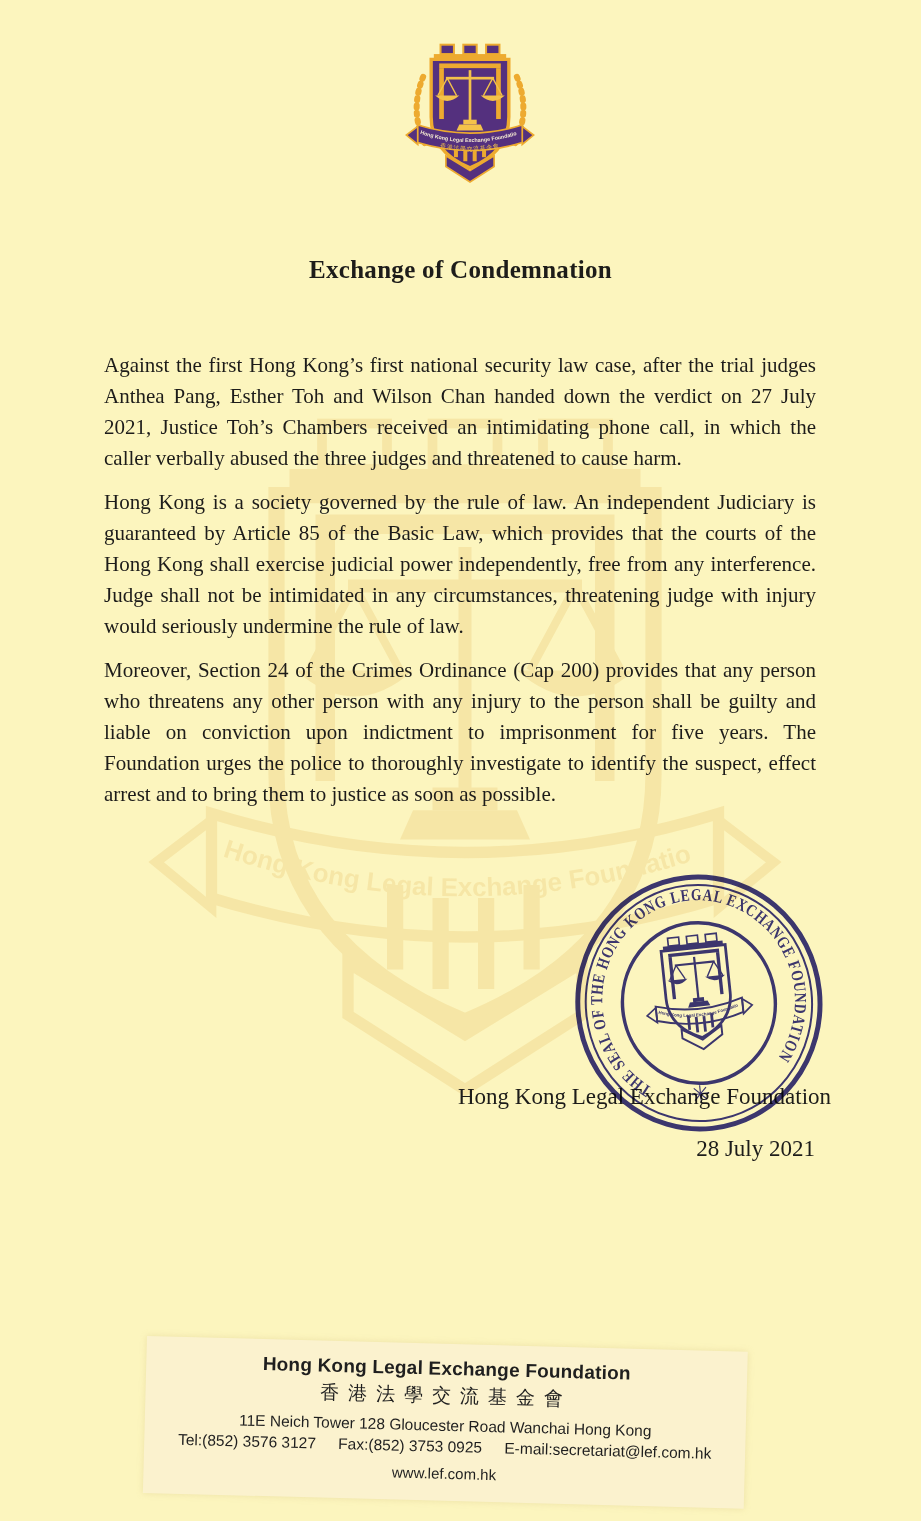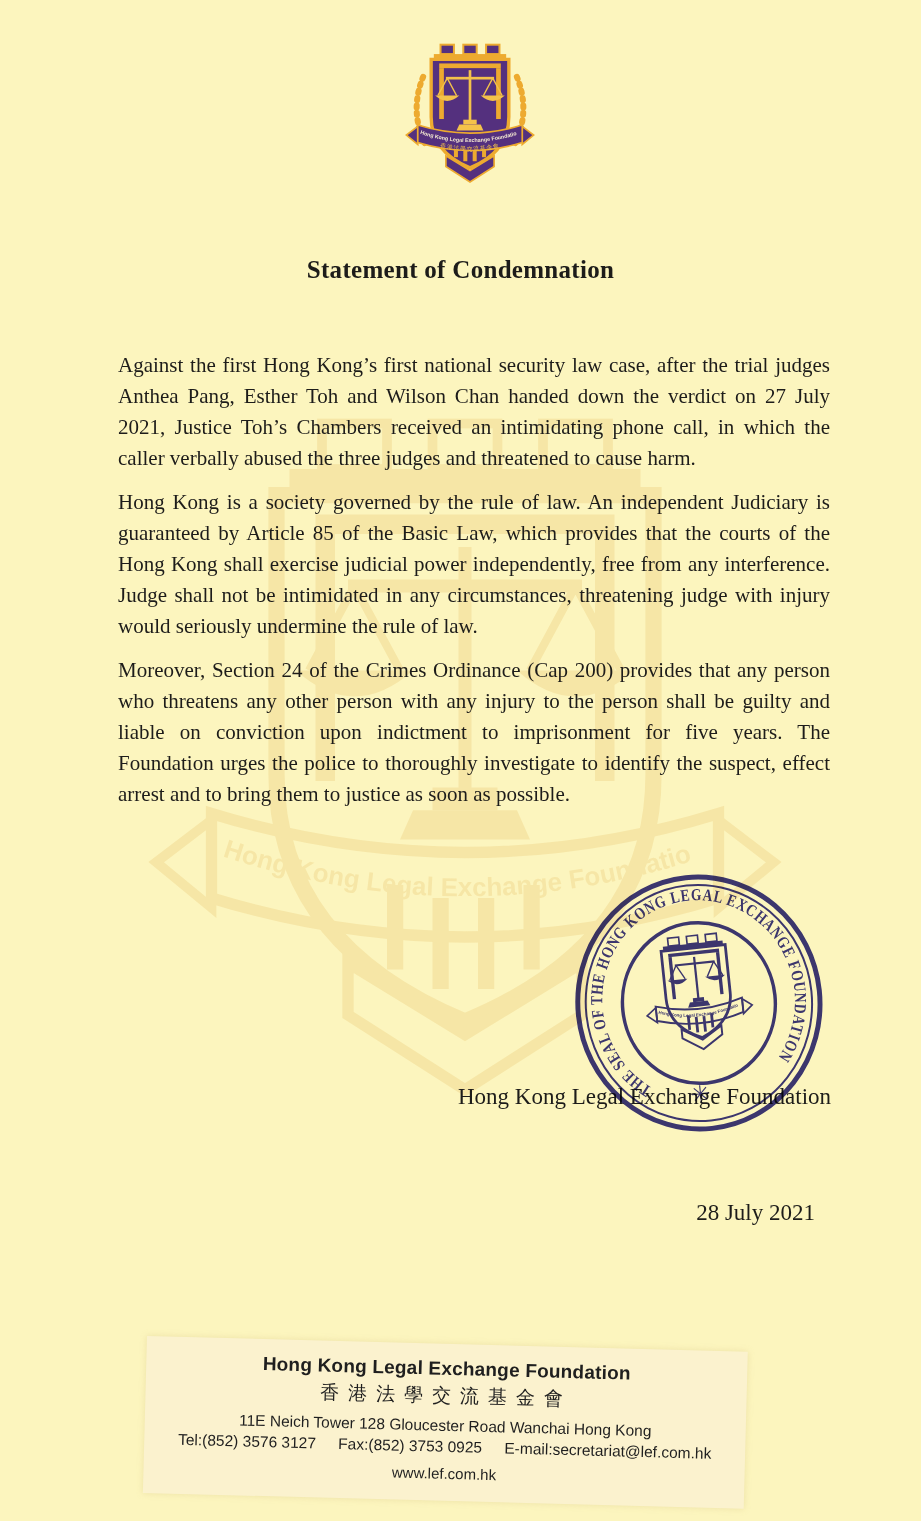--- a/index.html
+++ b/index.html
@@ -21,21 +21,21 @@
   .logo-wrap{position:absolute;left:400px;top:38px;width:140px;height:150px;z-index:2;}
   .logo-wrap svg{width:100%;height:100%;}
   
   .title{
     position:absolute;top:256px;left:0;width:921px;margin:0;
     text-align:center;font-size:25px;font-weight:bold;letter-spacing:0.3px;
     z-index:2;
   }
   
   .body-text{
-    position:absolute;left:118px;top:350px;width:712px;z-index:2;
+    position:absolute;left:104px;top:350px;width:712px;z-index:2;
   }
   .body-text p{
     margin:0 0 13px 0;
     font-size:21px;line-height:31px;
     text-align:justify;
   }
   
   .seal-wrap{
     position:absolute;left:570px;top:870px;width:258px;height:268px;
     transform:rotate(-6deg);
@@ -45,21 +45,21 @@
   .seal-ring-text{
     font-family:"Liberation Serif",serif;font-weight:bold;
     font-size:17px;fill:#312d8c;letter-spacing:1px;
   }
   .seal-star{font-size:24px;fill:#312d8c;font-family:"DejaVu Sans",sans-serif;}
   
   .signature{
     position:absolute;left:458px;top:1084px;font-size:23px;z-index:3;white-space:nowrap;
   }
   .date-line{
-    position:absolute;left:660px;top:1200px;width:155px;text-align:right;
+    position:absolute;left:660px;top:1136px;width:155px;text-align:right;
     font-size:23px;z-index:3;white-space:nowrap;
   }
   
   .letterhead{
     position:absolute;left:147px;top:1336px;width:601px;height:157px;
     background:#fbf2ce;
     transform:rotate(1.5deg);transform-origin:left top;
     z-index:2;
     font-family:"Liberation Sans",sans-serif;
     text-align:center;color:#1f1f1f;
@@ -158,21 +158,21 @@
         <use href="#crest-mono"></use>
       </svg>
   </div>
 
   <header class="logo-wrap">
     <svg viewBox="0 0 200 224">
         <use href="#crest-color"></use>
       </svg>
   </header>
 
-  <h1 class="title">Statement of Condemnation</h1>
+  <h1 class="title">Exchange of Condemnation</h1>
 
   <main class="body-text">
     <p>Against the first Hong Kong’s first national security law case, after the trial judges Anthea Pang, Esther Toh and Wilson Chan handed down the verdict on 27 July 2021, Justice Toh’s Chambers received an intimidating phone call, in which the caller verbally abused the three judges and threatened to cause harm.</p>
     <p>Hong Kong is a society governed by the rule of law. An independent Judiciary is guaranteed by Article 85 of the Basic Law, which provides that the courts of the Hong Kong shall exercise judicial power independently, free from any interference. Judge shall not be intimidated in any circumstances, threatening judge with injury would seriously undermine the rule of law.</p>
     <p>Moreover, Section 24 of the Crimes Ordinance (Cap 200) provides that any person who threatens any other person with any injury to the person shall be guilty and liable on conviction upon indictment to imprisonment for five years. The Foundation urges the police to thoroughly investigate to identify the suspect, effect arrest and to bring them to justice as soon as possible.</p>
   </main>
 
   <div class="signature">Hong Kong Legal Exchange Foundation</div>
 
   <div class="date-line">28 July 2021</div>

